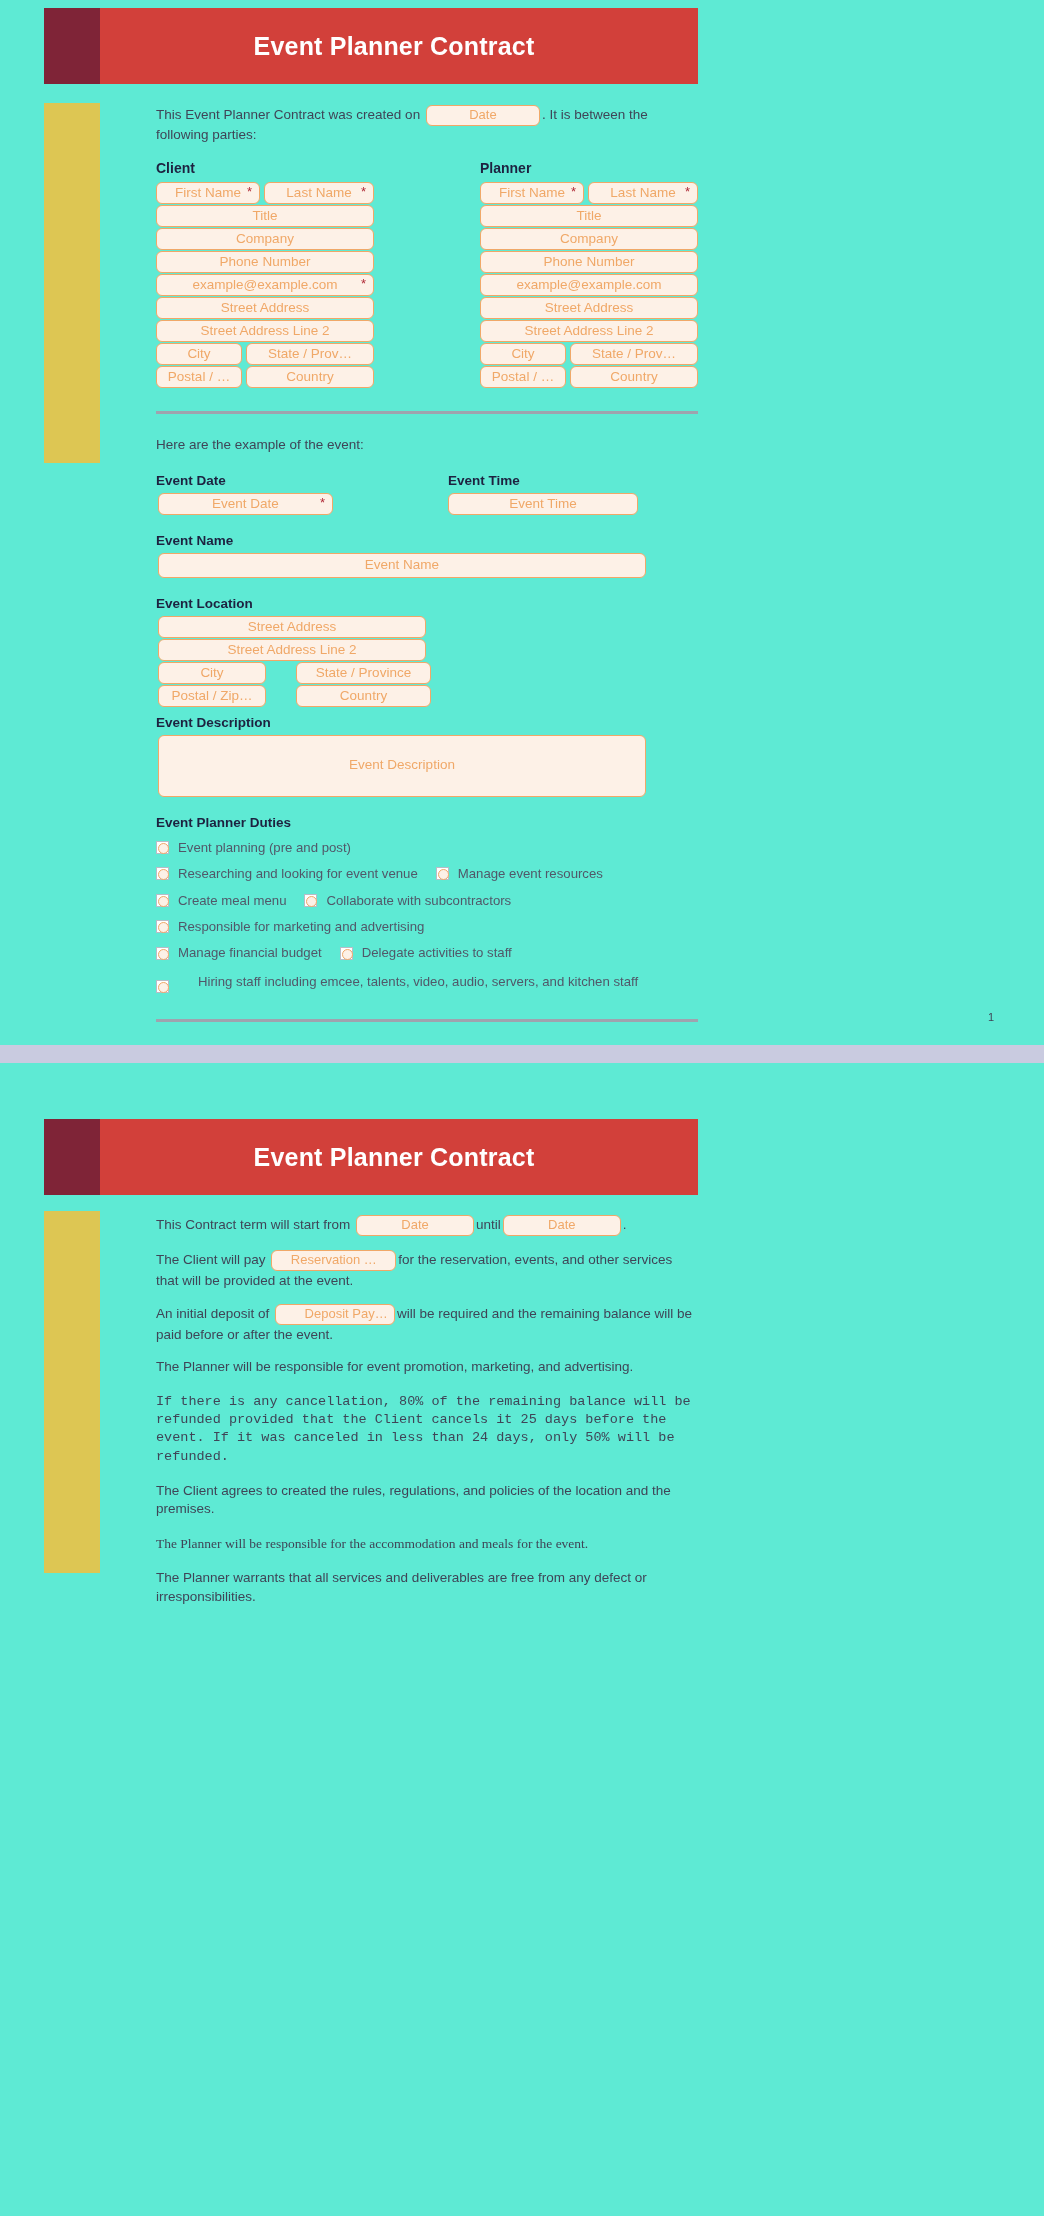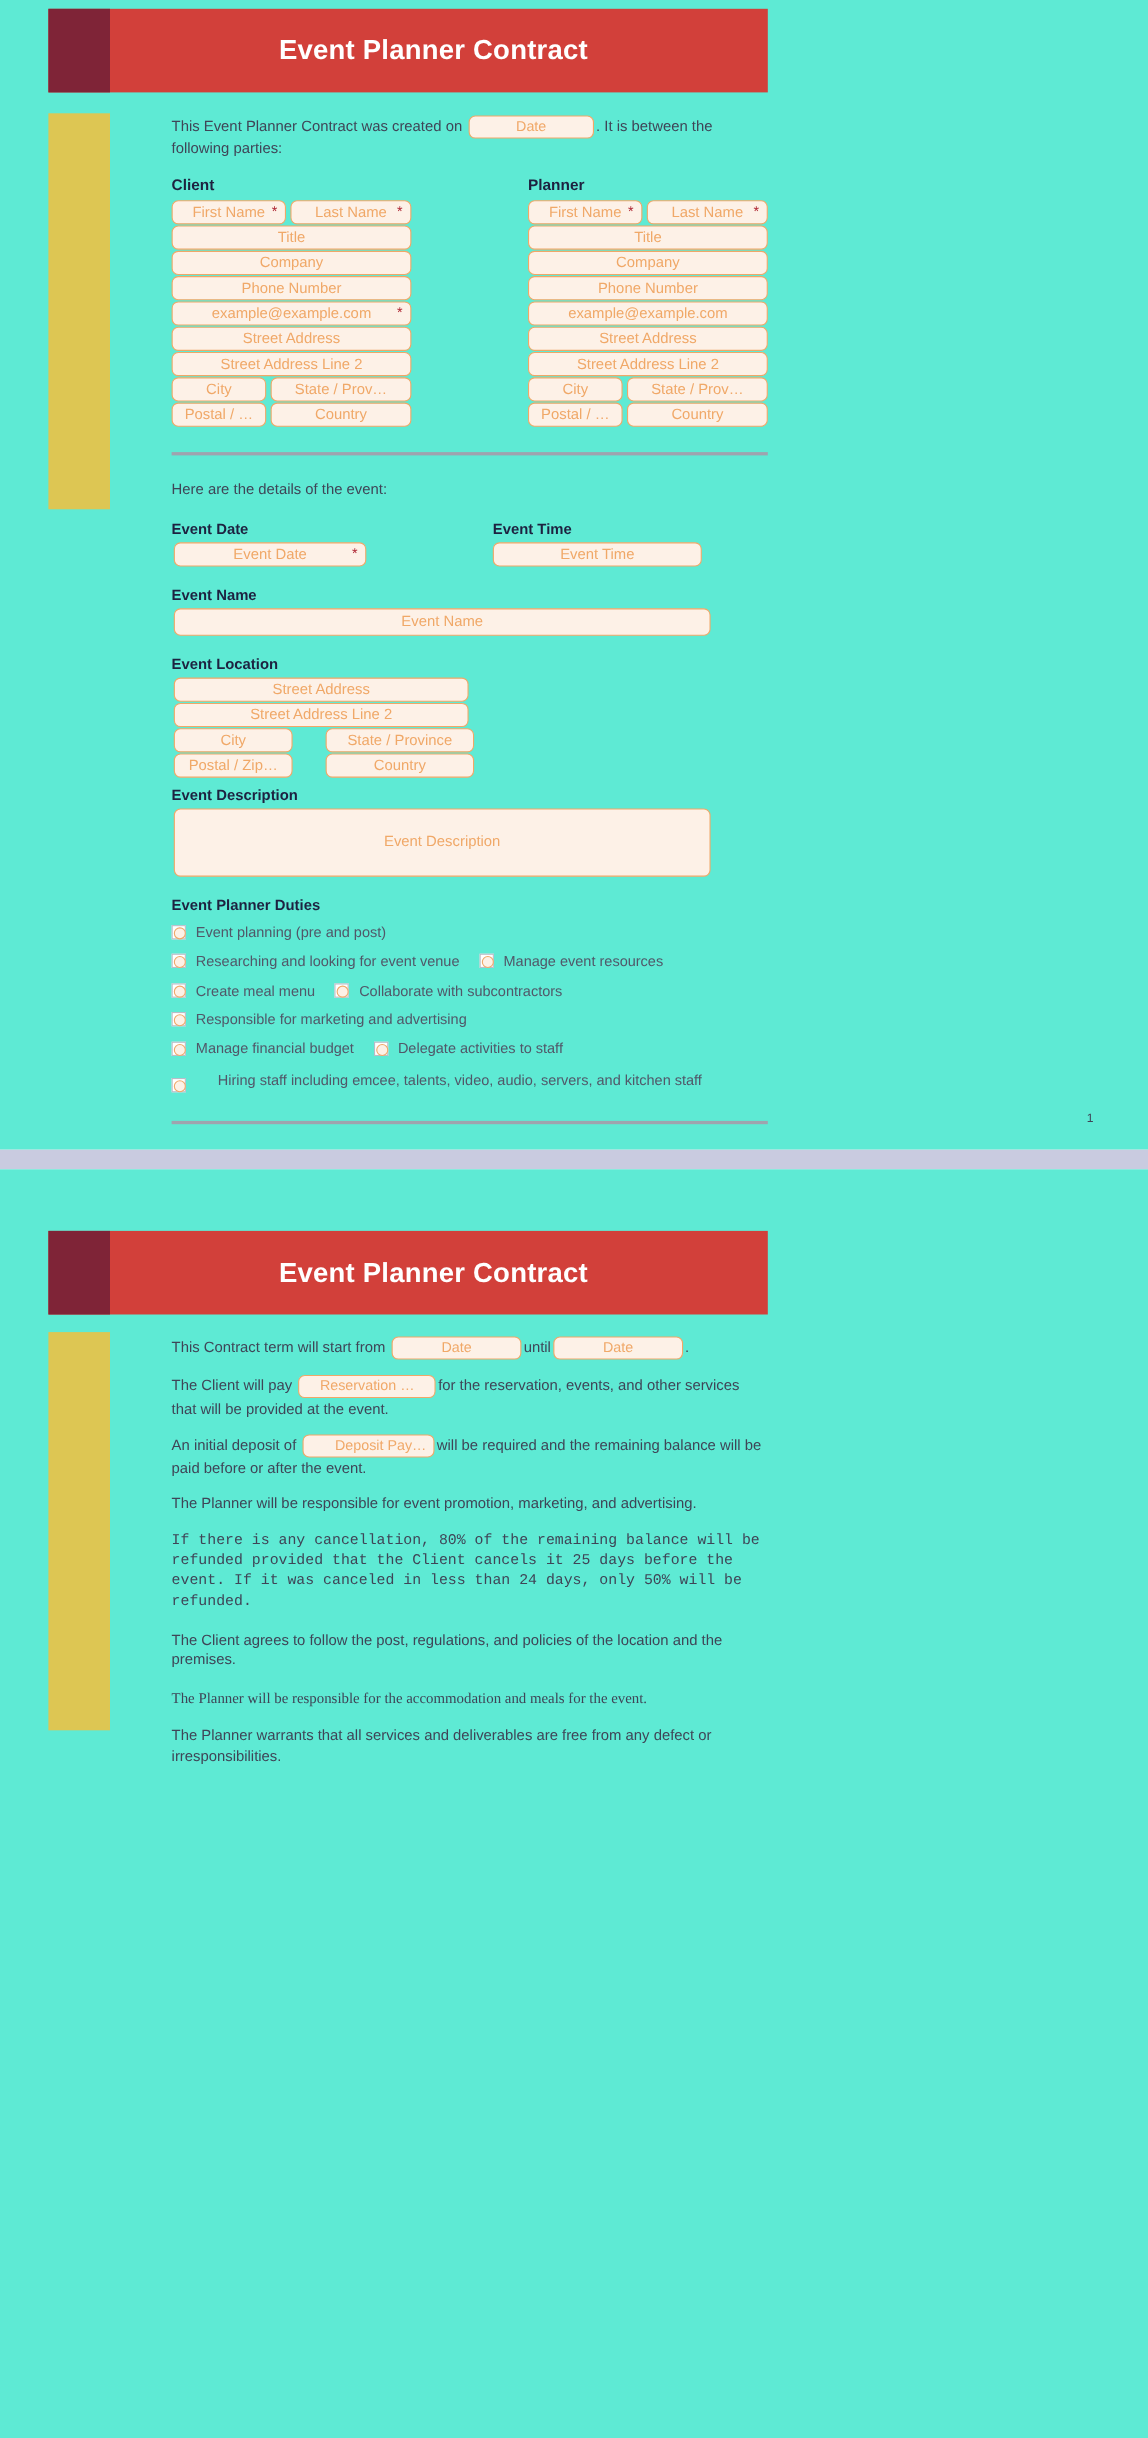--- a/index.html
+++ b/index.html
@@ -285,21 +285,21 @@
         <div class="fld-row">
           <div class="fld" style="width:86px;">Postal / …</div>
           <div class="fld" style="width:128px;">Country</div>
         </div>
       </div>
 
     </div>
 
     <hr class="rule">
 
-    <div class="para" style="margin-bottom:18px;">Here are the details of the event:</div>
+    <div class="para" style="margin-bottom:18px;">Here are the example of the event:</div>
 
     <div class="col-2" style="margin-bottom:18px;">
       <div style="width:272px;">
         <div class="section-label">Event Date</div>
         <div class="fld w-event-date" style="margin-left:2px;">
           <span>Event Date</span>
           <span class="req">*</span>
         </div>
       </div>
       <div style="width:250px;">
@@ -403,18 +403,18 @@
       <span class="inline-fld if-res">Reservation …</span><span>for the reservation, events, and other services that will be provided at the event.</span>
     </div>
 
     <div class="p-inline">
       <span>An initial deposit of</span>
       <span class="inline-fld if-dep">Deposit Pay…</span><span>will be required and the remaining balance will be paid before or after the event.</span>
     </div>
 
     <div class="para" style="margin-bottom:16px;">The Planner will be responsible for event promotion, marketing, and advertising.</div>
     <div class="para" style="margin-bottom:16px;font-family:Liberation Mono, monospace;">If there is any cancellation, 80% of the remaining balance will be refunded provided that the Client cancels it 25 days before the event. If it was canceled in less than 24 days, only 50% will be refunded.</div>
-    <div class="para" style="margin-bottom:16px;">The Client agrees to follow the post, regulations, and policies of the location and the premises.</div>
+    <div class="para" style="margin-bottom:16px;">The Client agrees to created the rules, regulations, and policies of the location and the premises.</div>
     <div class="para" style="margin-bottom:16px;font-family:Liberation Serif, serif;">The Planner will be responsible for the accommodation and meals for the event.</div>
     <div class="para" style="margin-bottom:16px;">The Planner warrants that all services and deliverables are free from any defect or irresponsibilities.</div>
 
   </div>
 </div>
 
 </body></html>

